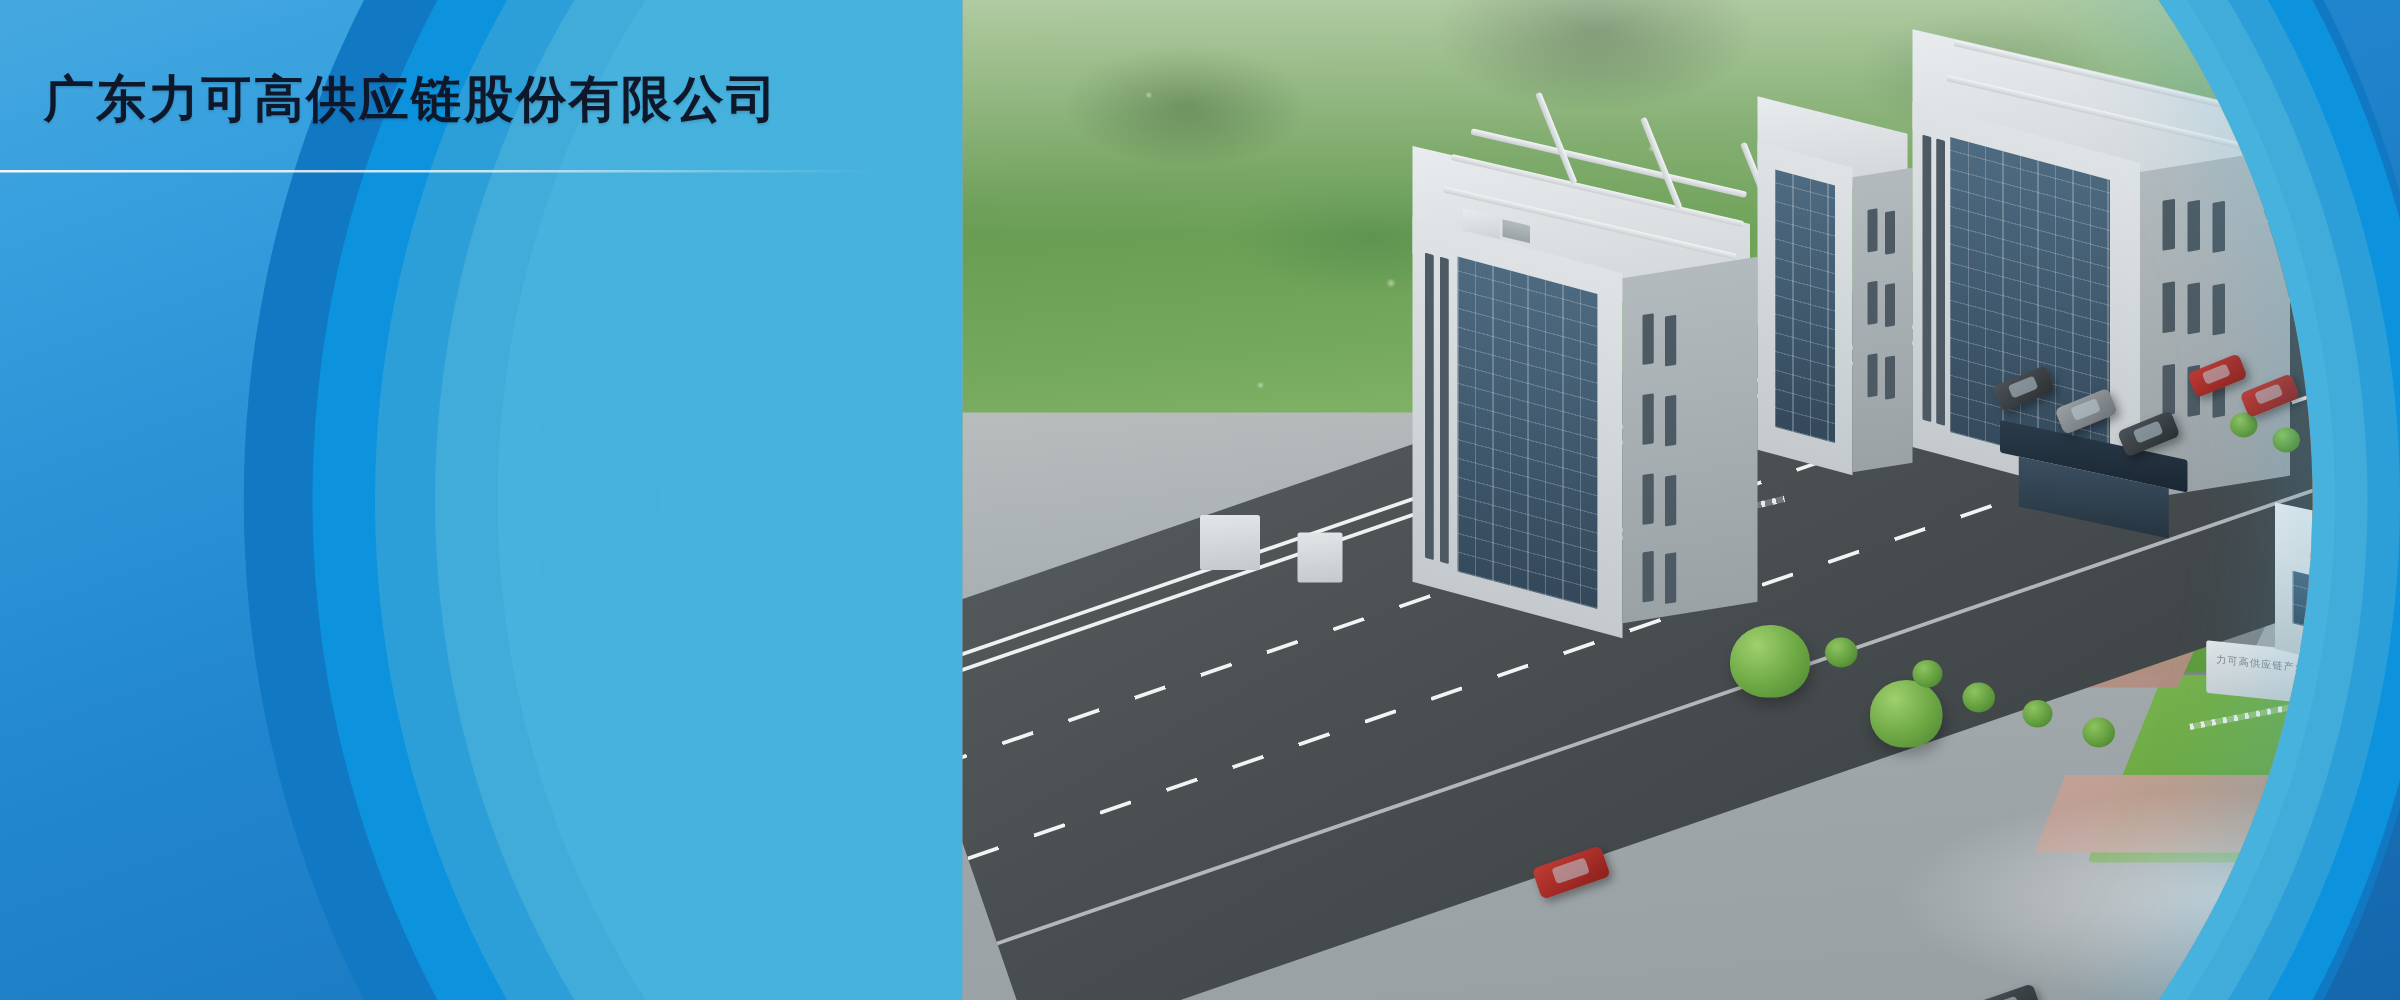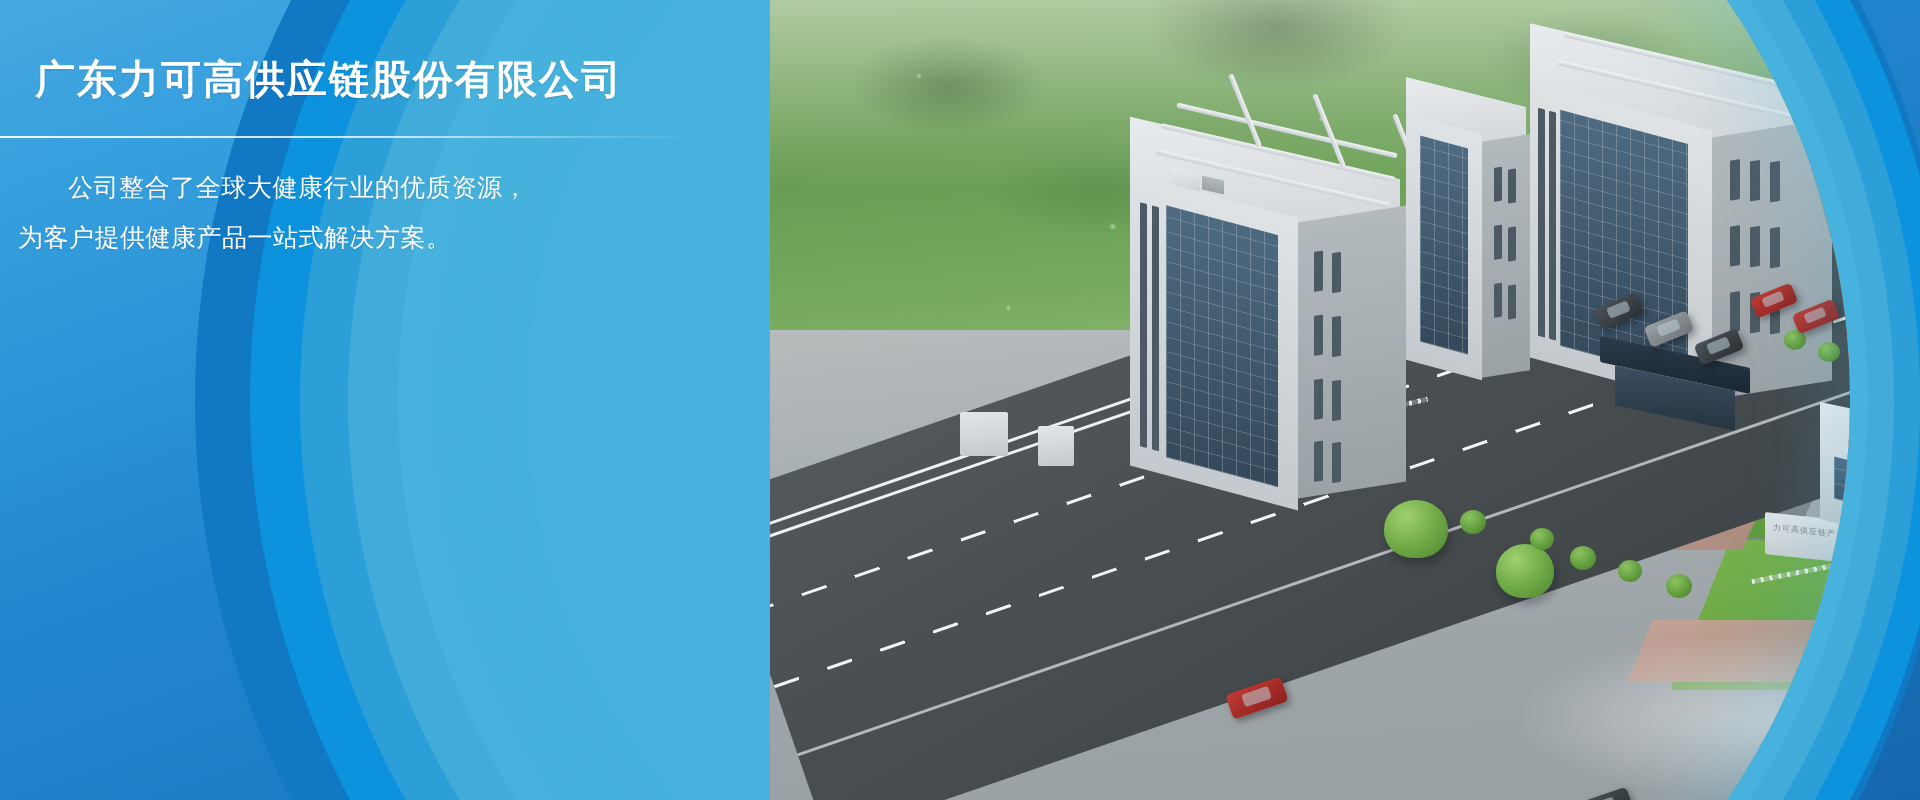--- a/index.html
+++ b/index.html
@@ -244,21 +244,21 @@
     position:absolute;
     left:0; top:0;
     width:700px; height:800px;
     z-index:40;
   }
   .title {
     position:absolute;
     left:35px; top:52px;
     font-size:40px;
     font-weight:bold;
-    color:#ffffff;
+    color:#0f172a;
     letter-spacing:2px;
     white-space:nowrap;
     text-shadow:0 1px 2px rgba(0,0,0,.12);
   }
   .divider {
     position:absolute;
     left:0; top:136px;
     width:700px; height:2px;
     background:linear-gradient(90deg, rgba(255,255,255,.92) 0%, rgba(255,255,255,.75) 55%, rgba(255,255,255,.15) 88%, rgba(255,255,255,0) 100%);
   }
@@ -431,17 +431,16 @@
         <div class="smoke"></div>
       </div>
     </div>
     <div class="photo-vignette"></div>
   </div>
 
   <div class="text-panel">
     <h1 class="title">广东力可高供应链股份有限公司</h1>
     <div class="divider"></div>
     <div class="body-text">
-      <p>公司整合了全球大健康行业的优质资源，为客户提供健康产品一站式解决方案。</p>
     </div>
   </div>
 
 </div>
 
 </body></html>

